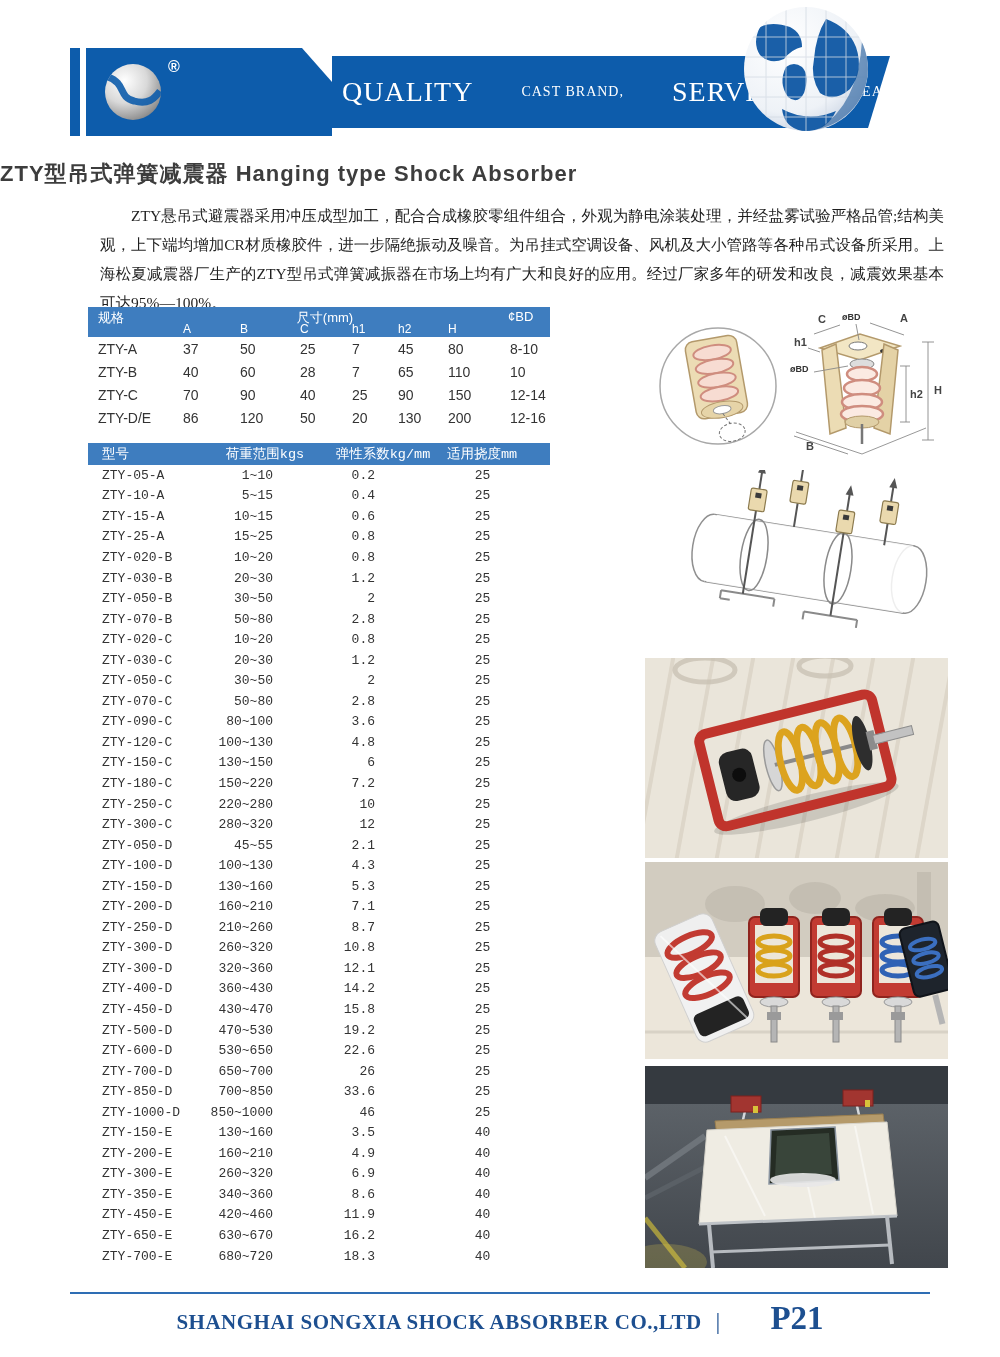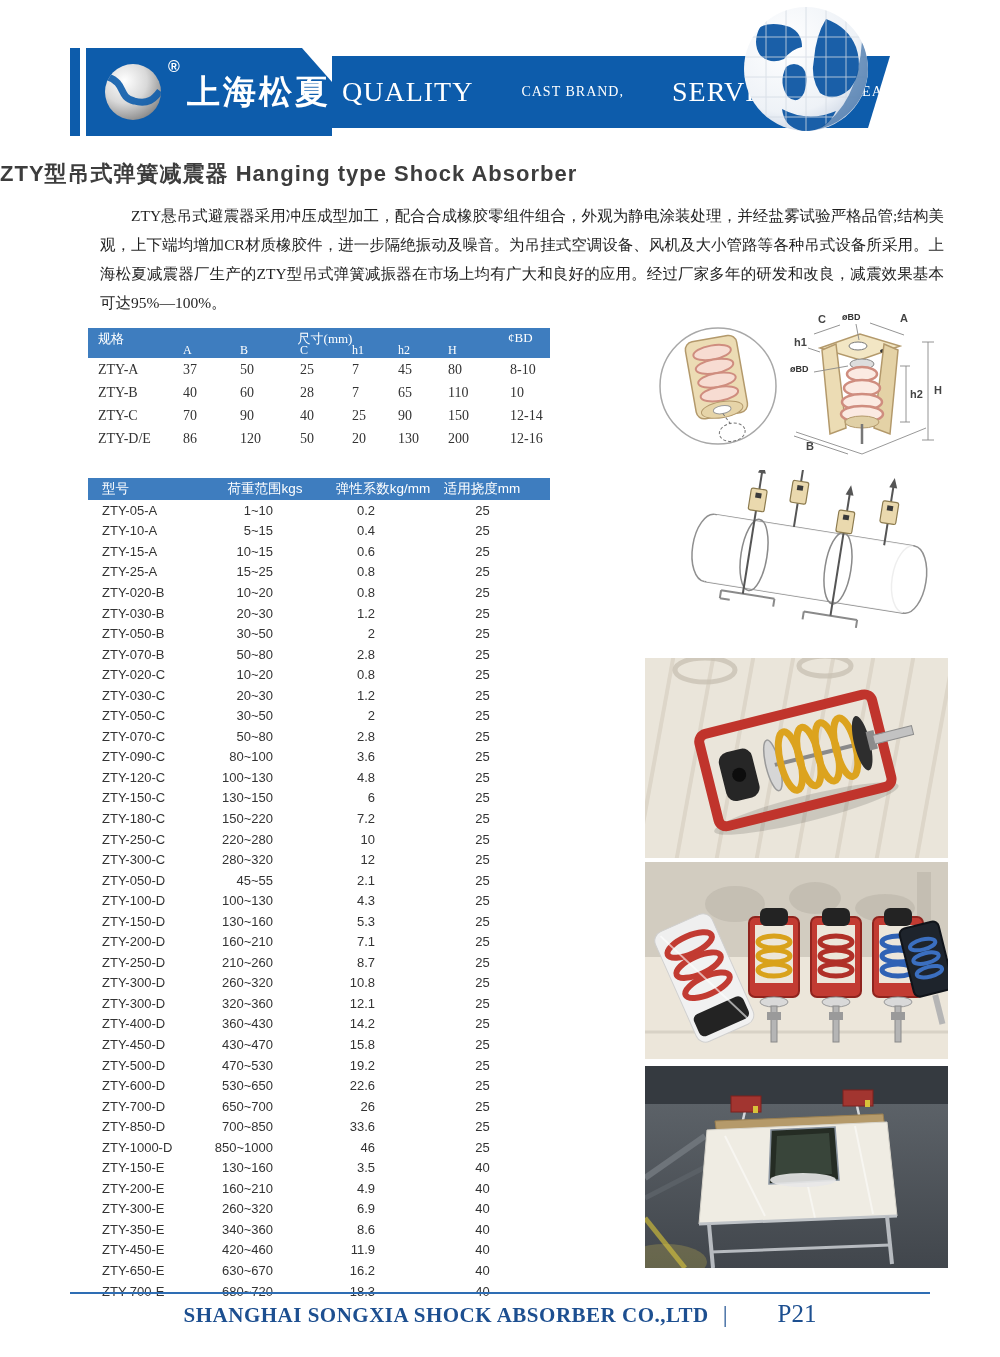--- a/index.html
+++ b/index.html
@@ -23,33 +23,33 @@
 
   
   .page-title{position:absolute;left:0;top:159px;width:836px;text-align:left;
               font-size:22px;font-weight:bold;color:#3d3d3d;letter-spacing:1px;}
   .intro{position:absolute;left:100px;top:201px;width:844px;font-family:"Liberation Serif",serif;
          font-size:15.5px;line-height:29px;color:#1f1f1f;text-align:justify;}
   .intro p{margin:0;}
   .intro .p1{text-indent:2em;}
 
   
-  .spec-table{position:absolute;left:88px;top:328px;width:462px;font-family:Liberation Serif, serif;}
+  .spec-table{position:absolute;left:88px;top:307px;width:462px;font-family:Liberation Sans, sans-serif;}
   .spec-head{position:relative;height:30px;background:#3e7dbf;color:#fff;font-size:13px;}
   .spec-head .h{position:absolute;white-space:nowrap;}
   .h-spec{left:10px;top:2px;}
   .h-dim{left:237px;top:2px;transform:translateX(-50%);}
   .h-bd{left:420px;top:2px;}
   .h-sub{top:15px;font-size:12px;}
   .spec-row{display:grid;grid-template-columns:95px 57px 60px 52px 46px 50px 62px 40px;
             height:23px;align-items:center;font-size:14px;color:#333;}
   .spec-row .c1{padding-left:10px;}
 
   
-  .model-table{position:absolute;left:88px;top:478px;width:462px;font-family:Liberation Sans, sans-serif;}
+  .model-table{position:absolute;left:88px;top:443px;width:462px;font-family:Liberation Mono, monospace;}
   .model-head{position:relative;height:22px;background:#3e7dbf;color:#fff;font-size:13.5px;}
   .model-head .h{position:absolute;top:2px;white-space:nowrap;}
   .mh1{left:14px;}
   .mh2{left:177px;transform:translateX(-50%);}
   .mh3{left:295px;transform:translateX(-50%);}
   .mh4{left:394px;transform:translateX(-50%);}
   .model-row{display:grid;grid-template-columns:110px 75px 102px 175px;height:20.55px;
              align-items:center;font-size:13px;color:#333;}
   .model-row .c1{padding-left:14px;}
   .model-row .c2,.model-row .c3{text-align:right;}
@@ -65,21 +65,21 @@
   .fig svg{display:block;width:100%;height:100%;}
   .dimlbl{font-family:"Liberation Sans",sans-serif;font-size:11px;font-weight:bold;fill:#444;}
   .dimlbl-sm{font-family:"Liberation Sans",sans-serif;font-size:9px;font-weight:bold;fill:#333;}
 
   
   .footer-line{position:absolute;left:70px;top:1292px;width:860px;height:2px;background:#2e6db4;}
   .footer{position:absolute;left:0;top:1300px;width:1000px;text-align:center;color:#1d4f90;
           font-family:"Liberation Serif",serif;white-space:nowrap;}
   .footer .company{font-size:21px;font-weight:bold;letter-spacing:0.5px;}
   .footer .sep{font-size:24px;margin:0 10px;font-weight:normal;}
-  .footer .page{font-size:25px;font-weight:normal;margin-left:36px;}
+  .footer .page{font-size:33px;font-weight:bold;margin-left:36px;}
 </style>
 </head>
 <body>
 
 <div class="hdr-bar"></div>
 
 <div class="hdr-logo">
   <div class="logo-ball">
     <svg viewBox="0 0 58 58">
       <defs>
@@ -91,21 +91,20 @@
         </radialGradient>
         <clipPath id="ballclip">
             <circle cx="29" cy="29" r="28"></circle>
           </clipPath>
       </defs>
       <circle cx="29" cy="29" r="28" fill="url(#ballg)"></circle>
       <path d="M4,14 C22,20 14,34 30,38 C44,42 50,36 56,28" fill="none" stroke="#0d5cab" stroke-width="7" clip-path="url(#ballclip)" opacity="0.9"></path>
     </svg>
   </div>
   <span class="logo-reg">®</span>
-  <span class="logo-name">上海松夏</span>
 </div>
 
 <div class="hdr-banner">
   <span class="slogan-big">QUALITY</span>
   <span class="slogan-small"> CAST BRAND,</span>
   <span class="slogan-big">SERVICE</span>
   <span class="slogan-small"> CREAT VALUE</span>
 </div>
 
 <div class="globe">

